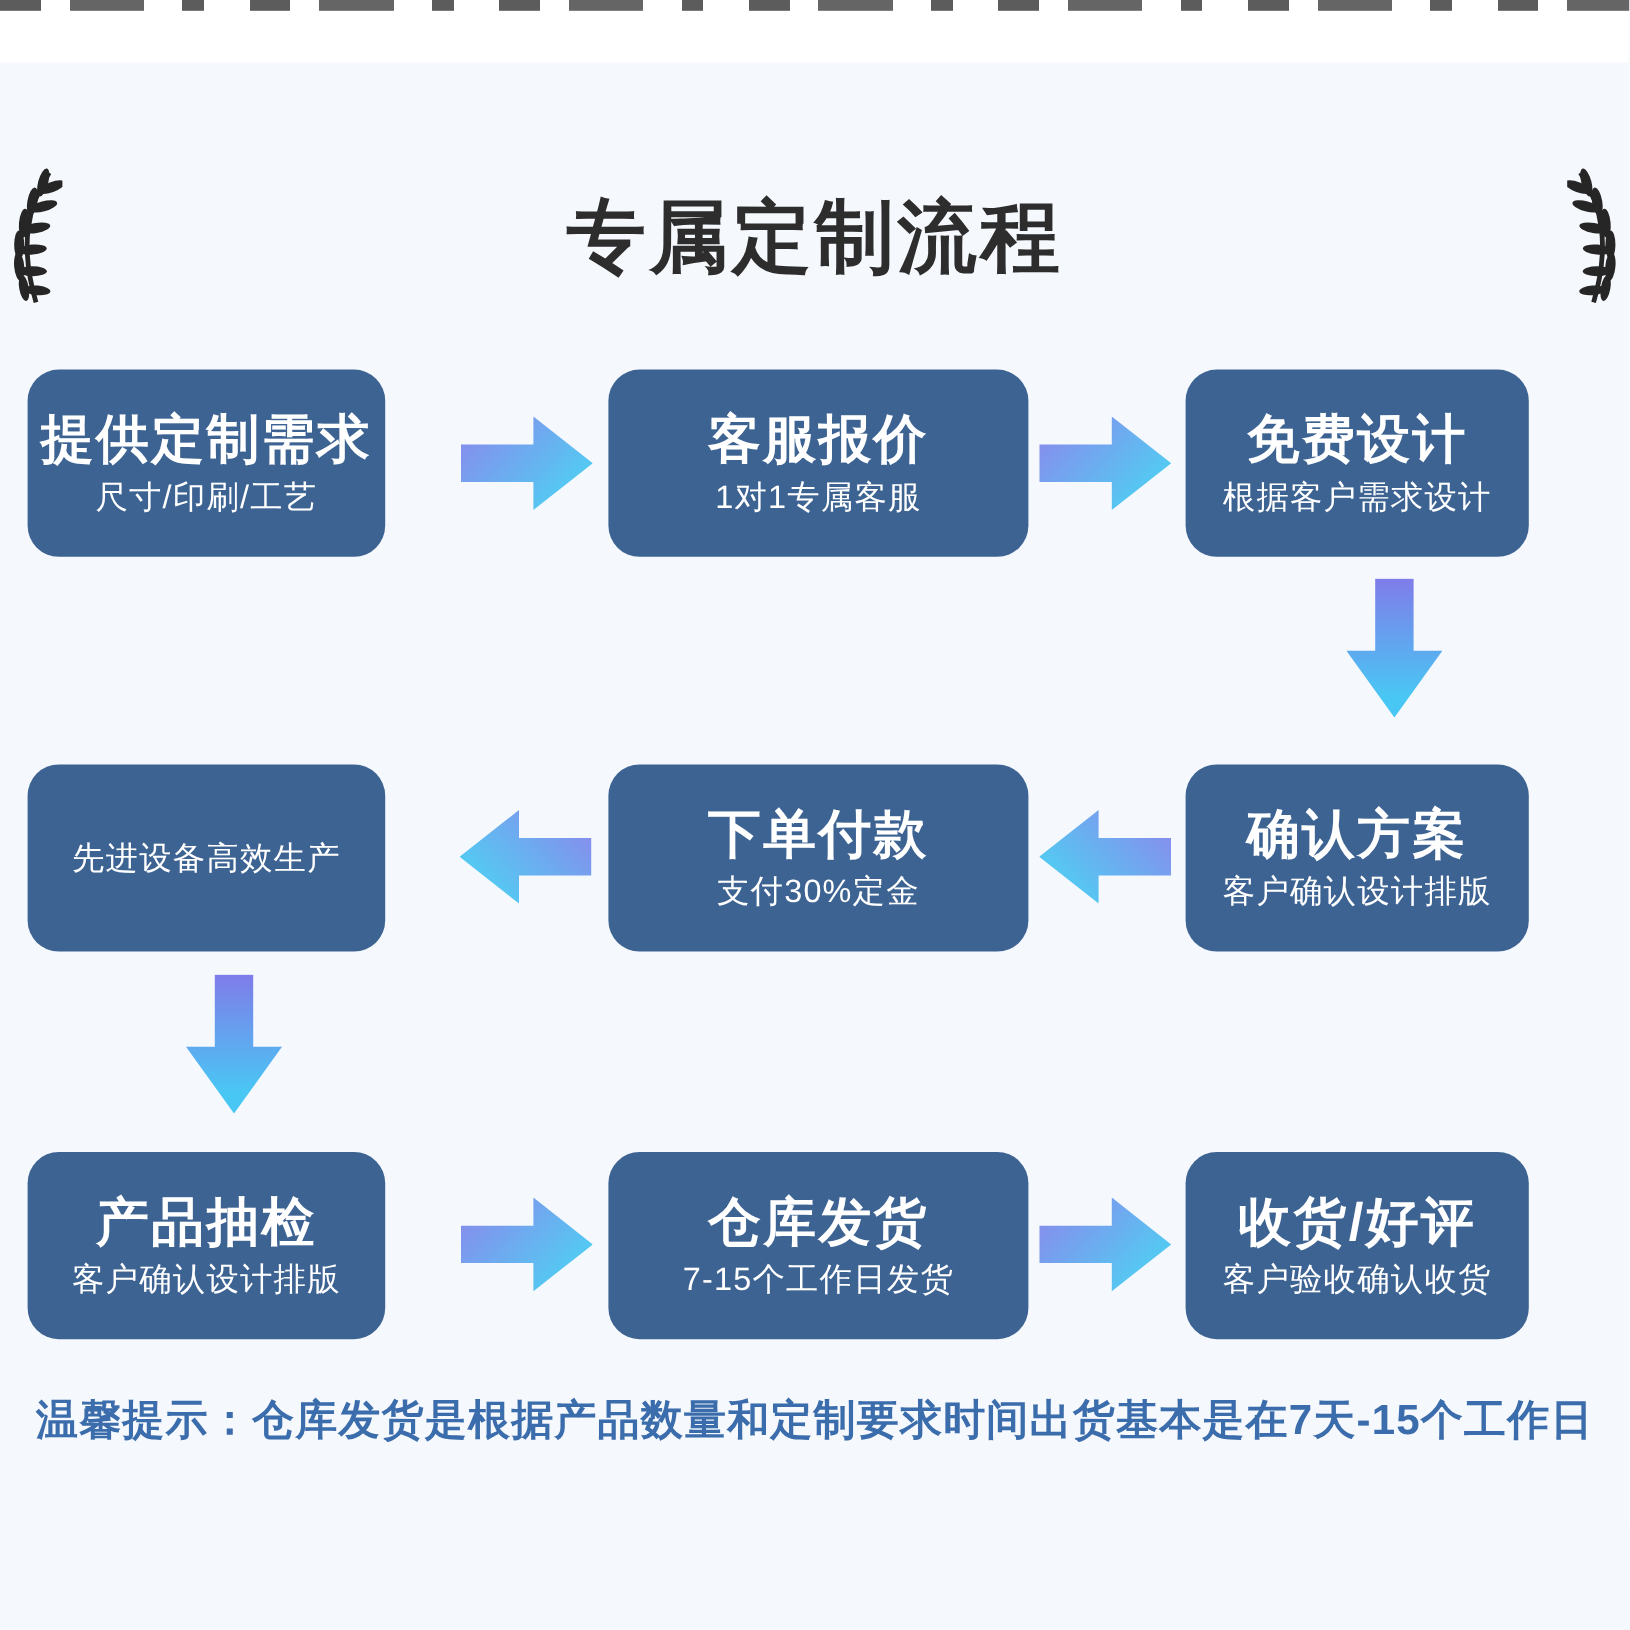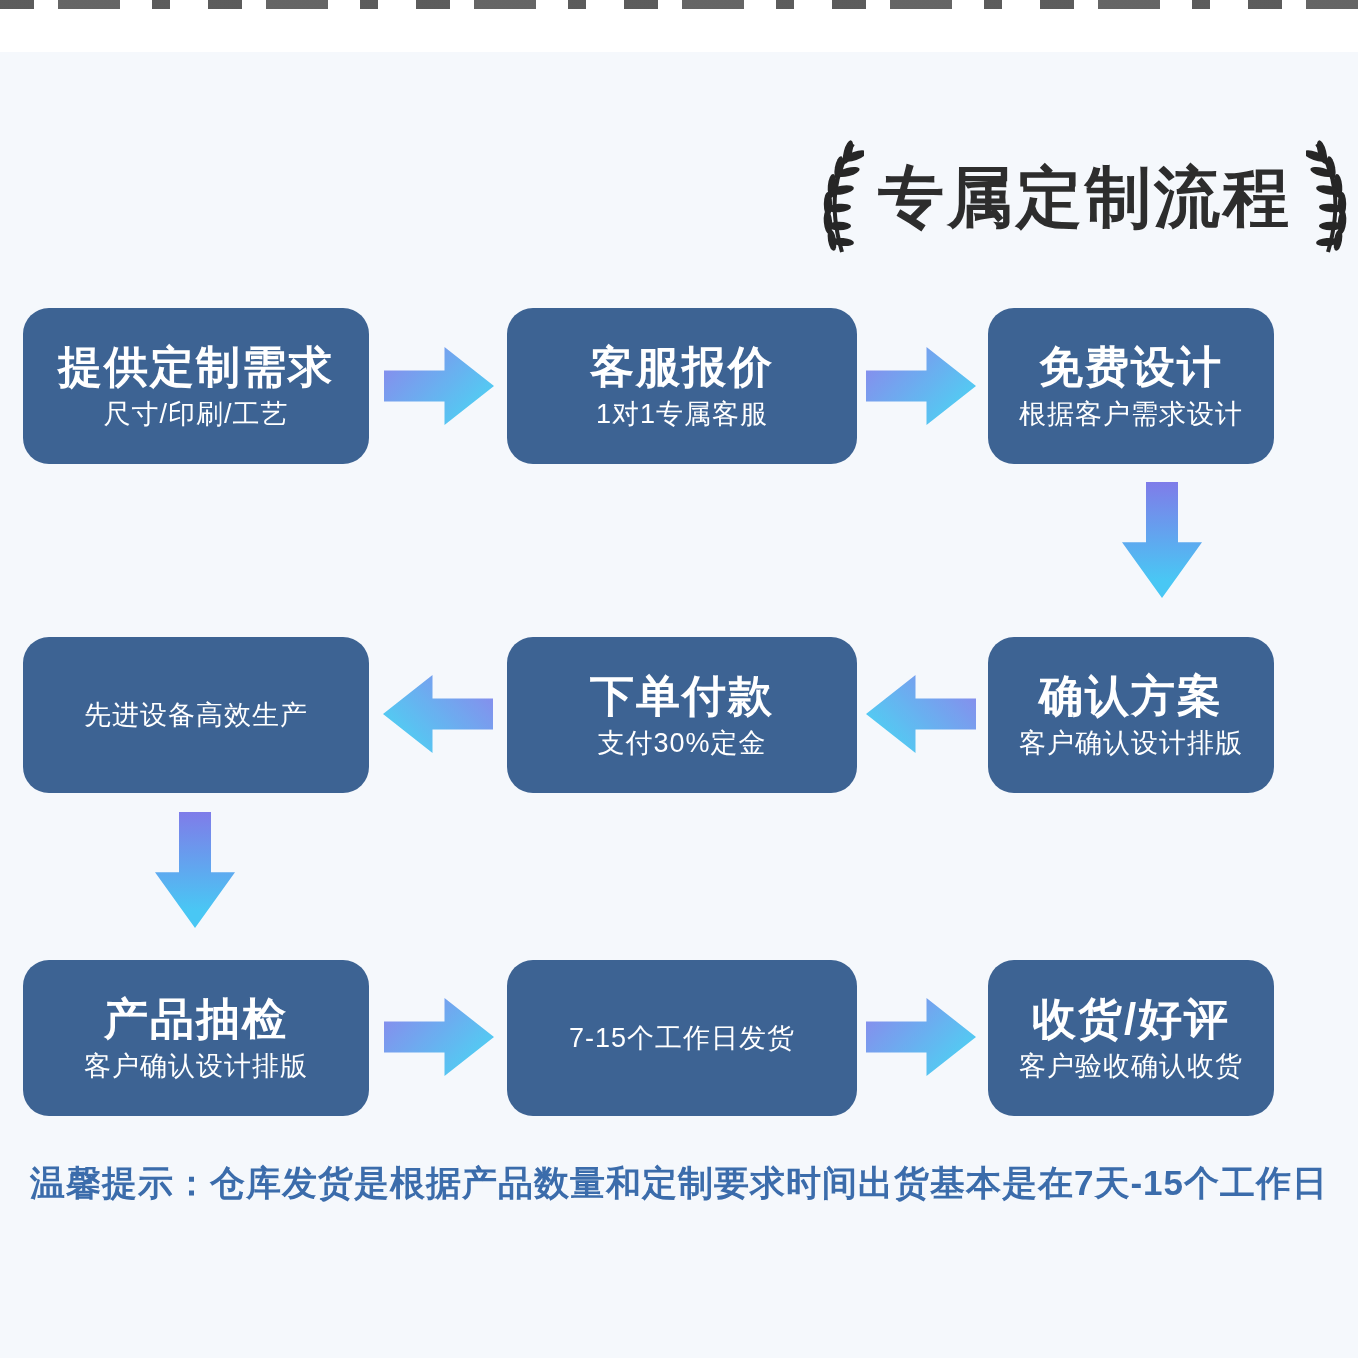--- a/index.html
+++ b/index.html
@@ -24,21 +24,21 @@
     background: repeating-linear-gradient(90deg,
       #3f3f3f 0 34px, transparent 34px 58px,
       #4a4a4a 58px 120px, transparent 120px 152px,
       #3f3f3f 152px 170px, transparent 170px 208px);
     opacity: .85;
   }
 
   
   .title-row {
     position: absolute; top: 138px; left: 0; width: 100%;
-    display: flex; align-items: center; justify-content: flex-end; gap: 14px;
+    display: flex; align-items: center; justify-content: space-between; gap: 14px;
   }
   .page-title {
     font-size: 66px; font-weight: 800; color: #2d2d2d;
     letter-spacing: 3px; line-height: 1;
   }
   .laurel { width: 52px; height: 118px; flex: 0 0 auto; }
   .laurel.right { transform: scaleX(-1); }
 
   
   .step-box {
@@ -50,21 +50,21 @@
     align-items: center; justify-content: center;
     gap: 12px;
     height: 156px;
   }
   .step-title { font-size: 44px; font-weight: 800; letter-spacing: 2px; line-height: 1; }
   .step-sub   { font-size: 27px; font-weight: 400; letter-spacing: 1px; line-height: 1; }
 
   .r1 { top: 308px; }
   .r2 { top: 637px; }
   .r3 { top: 960px; }
-  .c1 { left: 23px;  width: 346px; }
+  .c1 { left: 23px;  width: 298px; }
   .c2 { left: 507px; width: 350px; }
   .c3 { left: 988px; width: 286px; }
 
   
   .arrow { position: absolute; }
   .arrow-right {
     width: 110px; height: 78px;
     background: linear-gradient(135deg, #8d85ec 0%, #55c8f2 78%);
     clip-path: polygon(0% 30%, 55% 30%, 55% 0%, 100% 50%, 55% 100%, 55% 70%, 0% 70%);
   }
@@ -173,20 +173,21 @@
   </div>
 
   <div class="arrow arrow-down adown2"></div>
 
   <div class="step-box r3 c1">
     <div class="step-title">产品抽检</div>
     <div class="step-sub">客户确认设计排版</div>
   </div>
   <div class="arrow arrow-right ar3a"></div>
   <div class="step-box r3 c2">
+    <div class="step-title">仓库发货</div>
     <div class="step-sub">7-15个工作日发货</div>
   </div>
   <div class="arrow arrow-right ar3b"></div>
   <div class="step-box r3 c3">
     <div class="step-title">收货/好评</div>
     <div class="step-sub">客户验收确认收货</div>
   </div>
 
   <div class="note">温馨提示：仓库发货是根据产品数量和定制要求时间出货基本是在7天-15个工作日</div>
 

